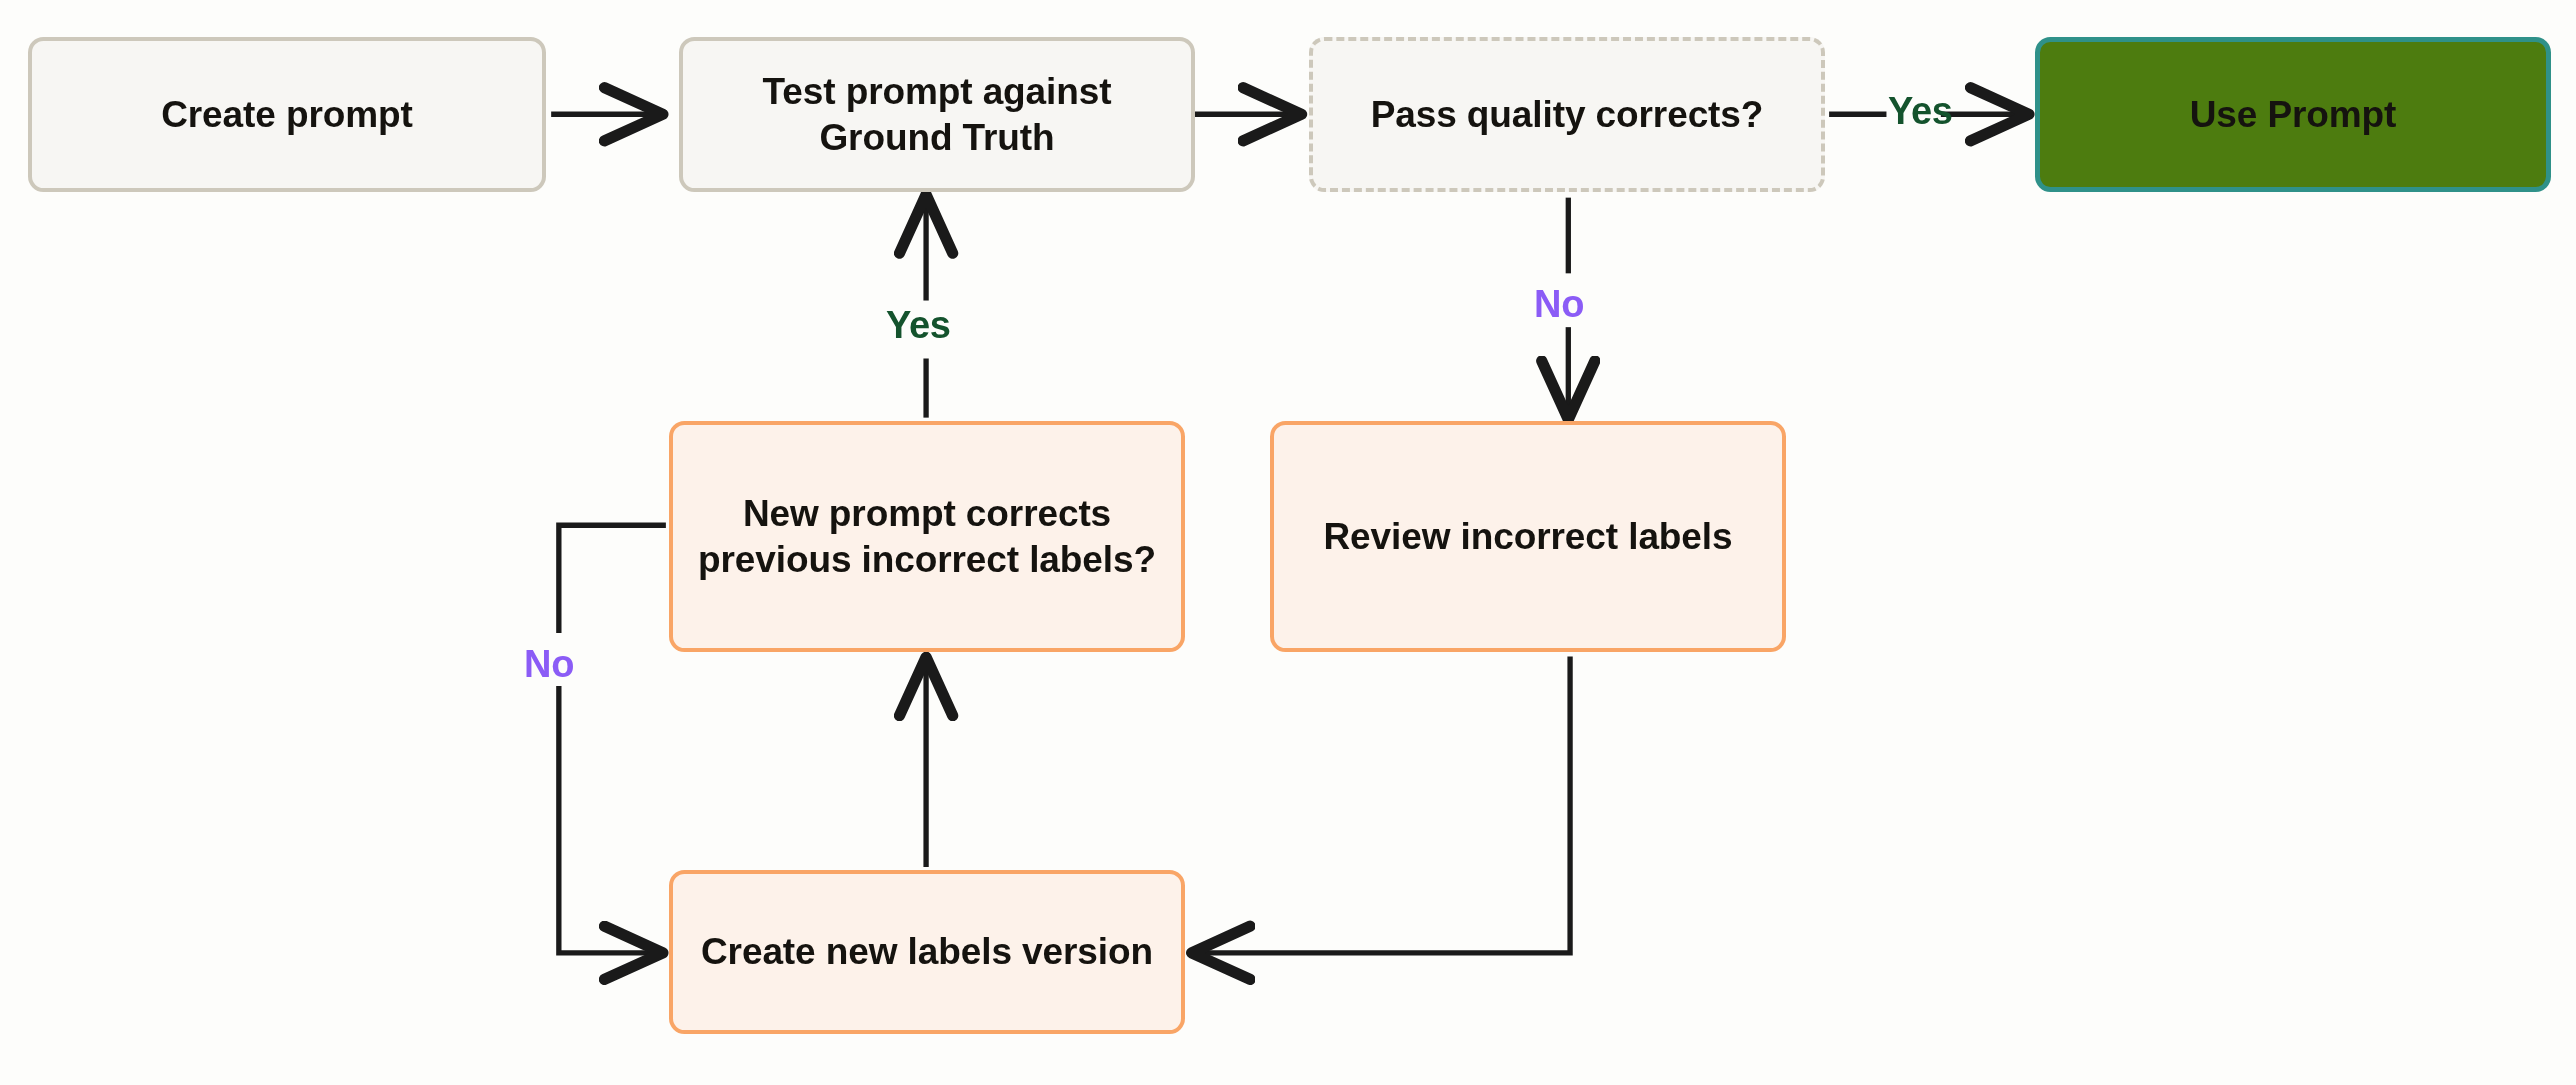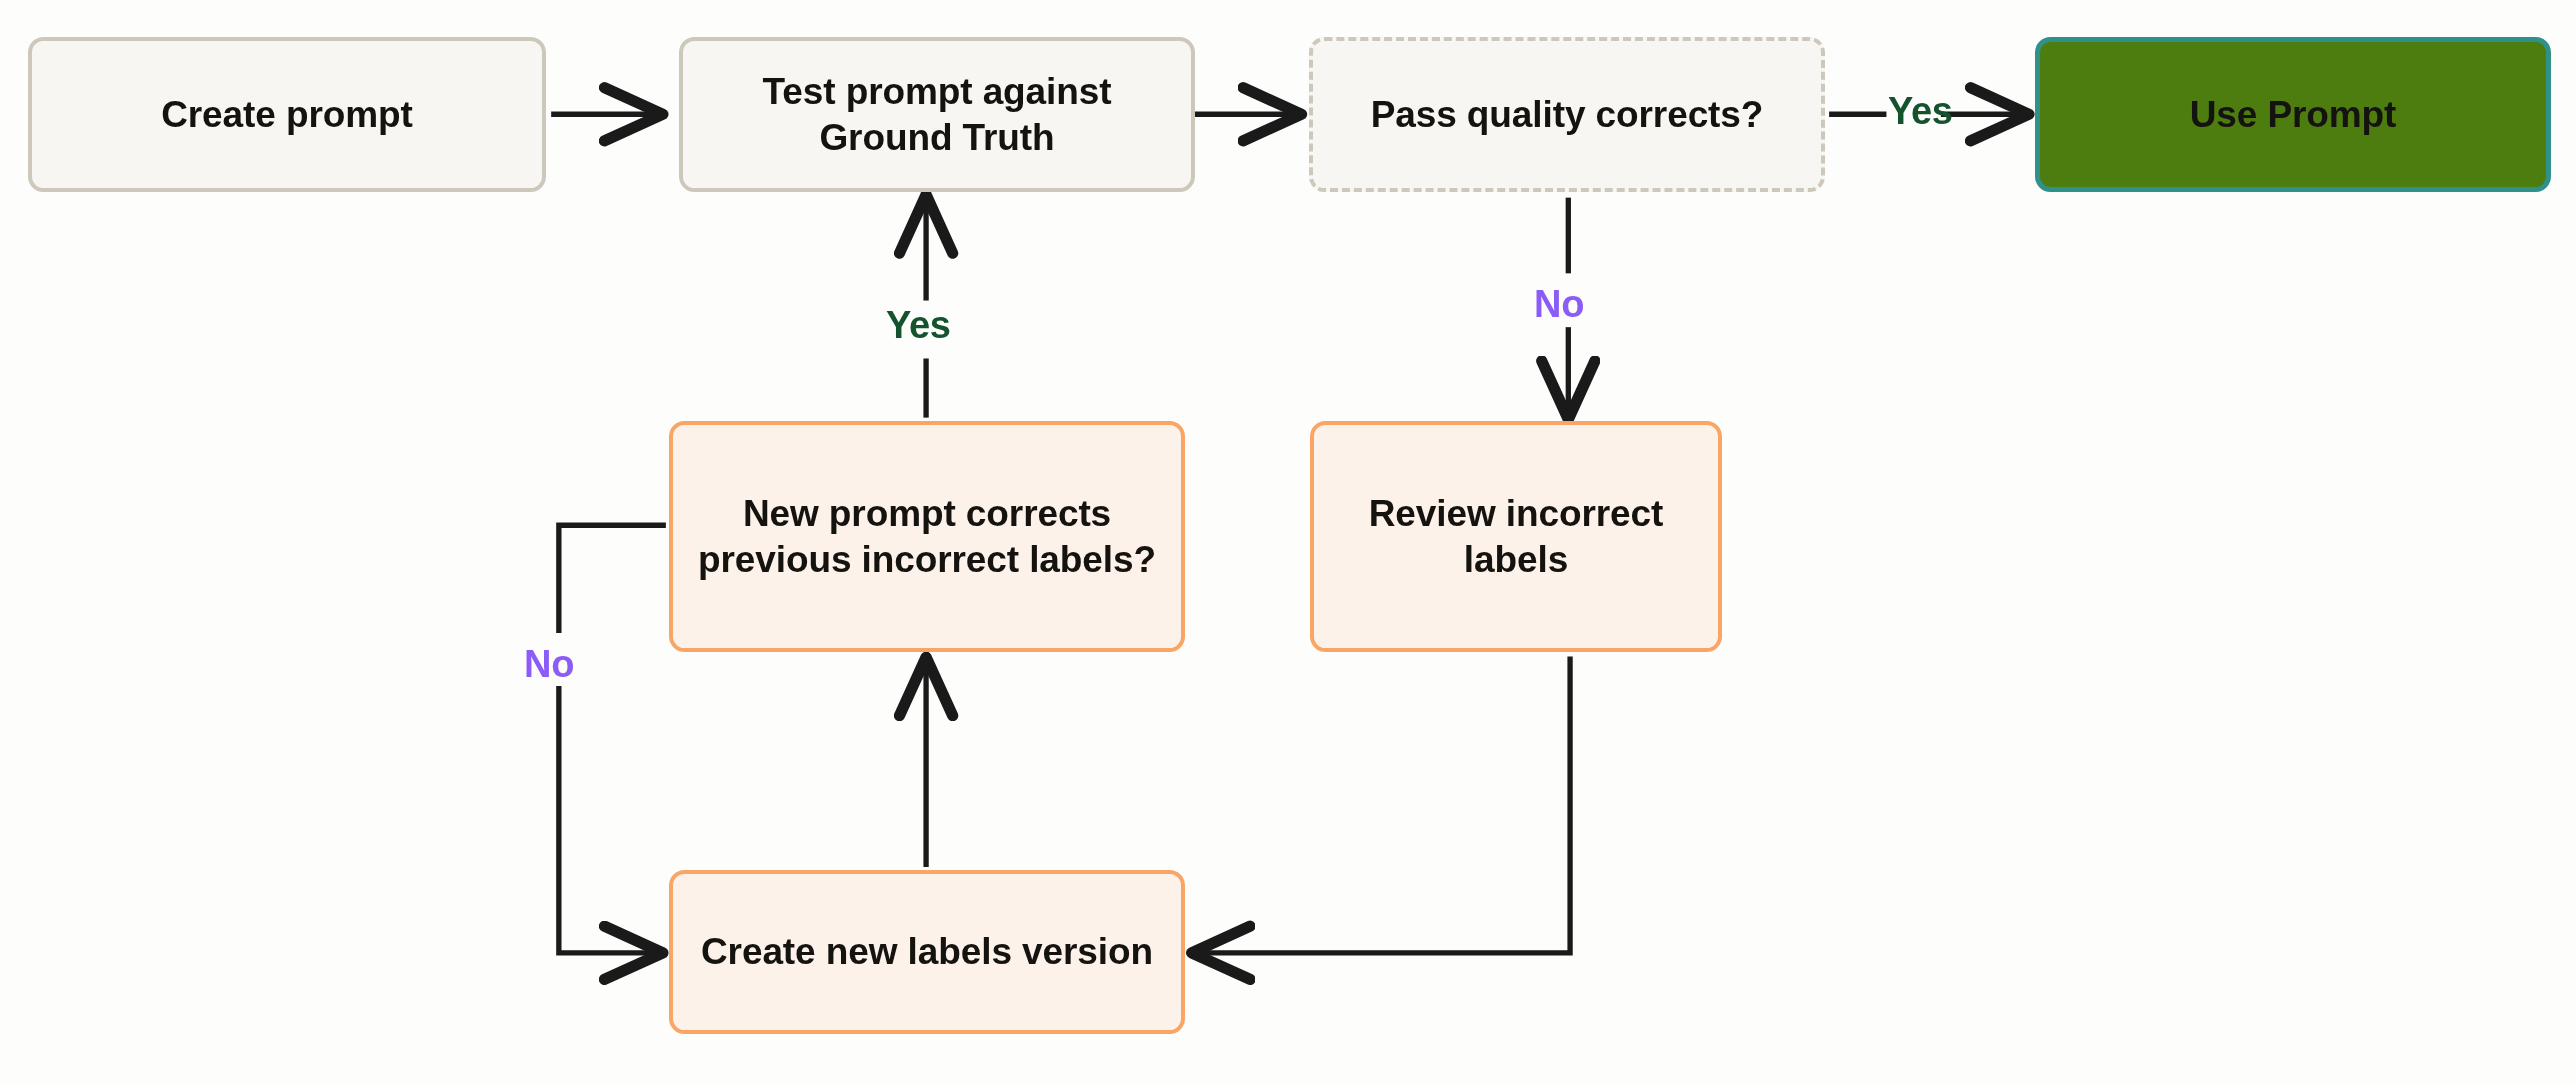--- a/index.html
+++ b/index.html
@@ -125,21 +125,21 @@
   </div>
 
   <div class="node node-accent" style="left:2035px; top:37px; width:516px; height:155px; font-size:37px;">
     <span>Use Prompt</span>
   </div>
 
   <div class="node node-warn" style="left:669px; top:421px; width:516px; height:231px; font-size:37px;">
     <span>New prompt corrects previous incorrect labels?</span>
   </div>
 
-  <div class="node node-warn" style="left:1310px; top:421px; width:412px; height:231px; font-size:37px;">
+  <div class="node node-warn" style="left:1270px; top:421px; width:516px; height:231px; font-size:37px;">
     <span>Review incorrect labels</span>
   </div>
 
   <div class="node node-warn" style="left:669px; top:870px; width:516px; height:164px; font-size:37px;">
     <span>Create new labels version</span>
   </div>
 
   <div class="edge-label label-yes" style="left:1888px; top:92px; font-size:38px;">Yes</div>
 
   <div class="edge-label label-no" style="left:1534px; top:279px; font-size:38px;">No</div>

